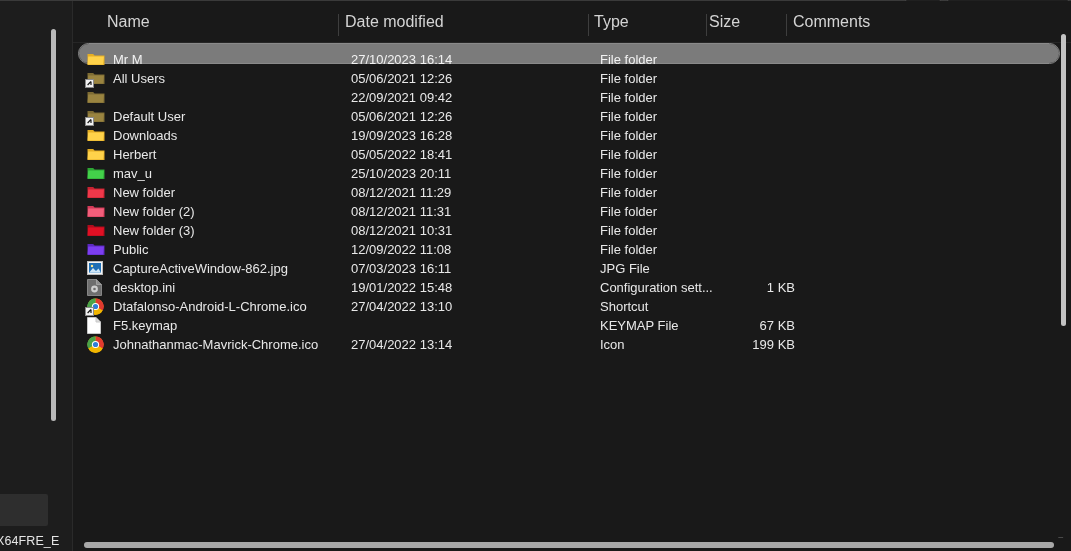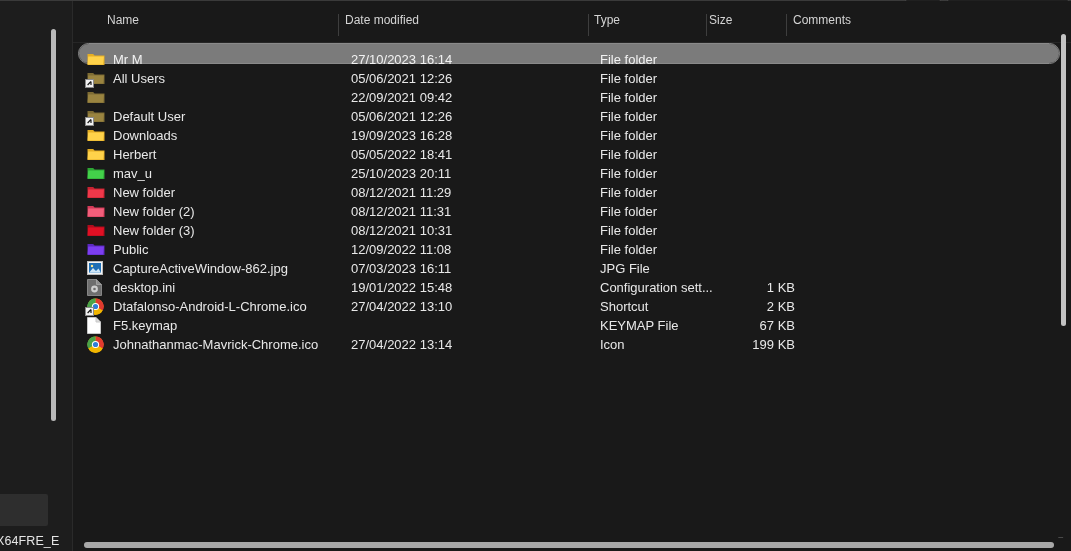--- a/index.html
+++ b/index.html
@@ -103,21 +103,21 @@
   
   .col-header {
     position: absolute;
     left: 0; top: 0;
     width: 998px; height: 42px;
     background: #191919;
   }
   .col-header .hcell {
     position: absolute;
     top: 12px;
-    font-size: 12px;
+    font-size: 16px;
     color: #d4d4d4;
     white-space: nowrap;
   }
   .col-header .hdiv {
     position: absolute;
     top: 13px;
     width: 1px; height: 22px;
     background: #3e3e3e;
   }
   .header-underline {
@@ -435,21 +435,20 @@
               <circle cx="8.5" cy="8.5" r="2.6" fill="#2f7ed8"></circle>
             </svg>
             <svg width="9" height="9" viewBox="0 0 9 9" style="position:absolute;left:-2px;top:9px">
               <rect x="0.5" y="0.5" width="8" height="8" fill="#f2f2f2" stroke="#8a8a8a"></rect>
               <path d="M6 2.5 L6 6 M6 2.5 L2.6 6" stroke="#1b1b1b" stroke-width="1.2" fill="none"></path>
             </svg>
           </span>
           <div class="cell name">Dtafalonso-Android-L-Chrome.ico</div>
           <div class="cell date">27/04/2022 13:10</div>
           <div class="cell type">Shortcut</div>
-          <div class="cell size">2 KB</div>
           <div class="cell comment"></div>
         </div>
         <div class="row">
           <span class="icon">
             <svg width="14" height="17" viewBox="0 0 14 17">
               <path d="M0.5 0.5 L9 0.5 L13.5 5 L13.5 16.5 L0.5 16.5 Z" fill="#ffffff" stroke="#c8c8c8"></path>
               <path d="M9 0.5 L9 5 L13.5 5" fill="#dcdcdc" stroke="#c8c8c8"></path>
             </svg>
           </span>
           <div class="cell name">F5.keymap</div>

